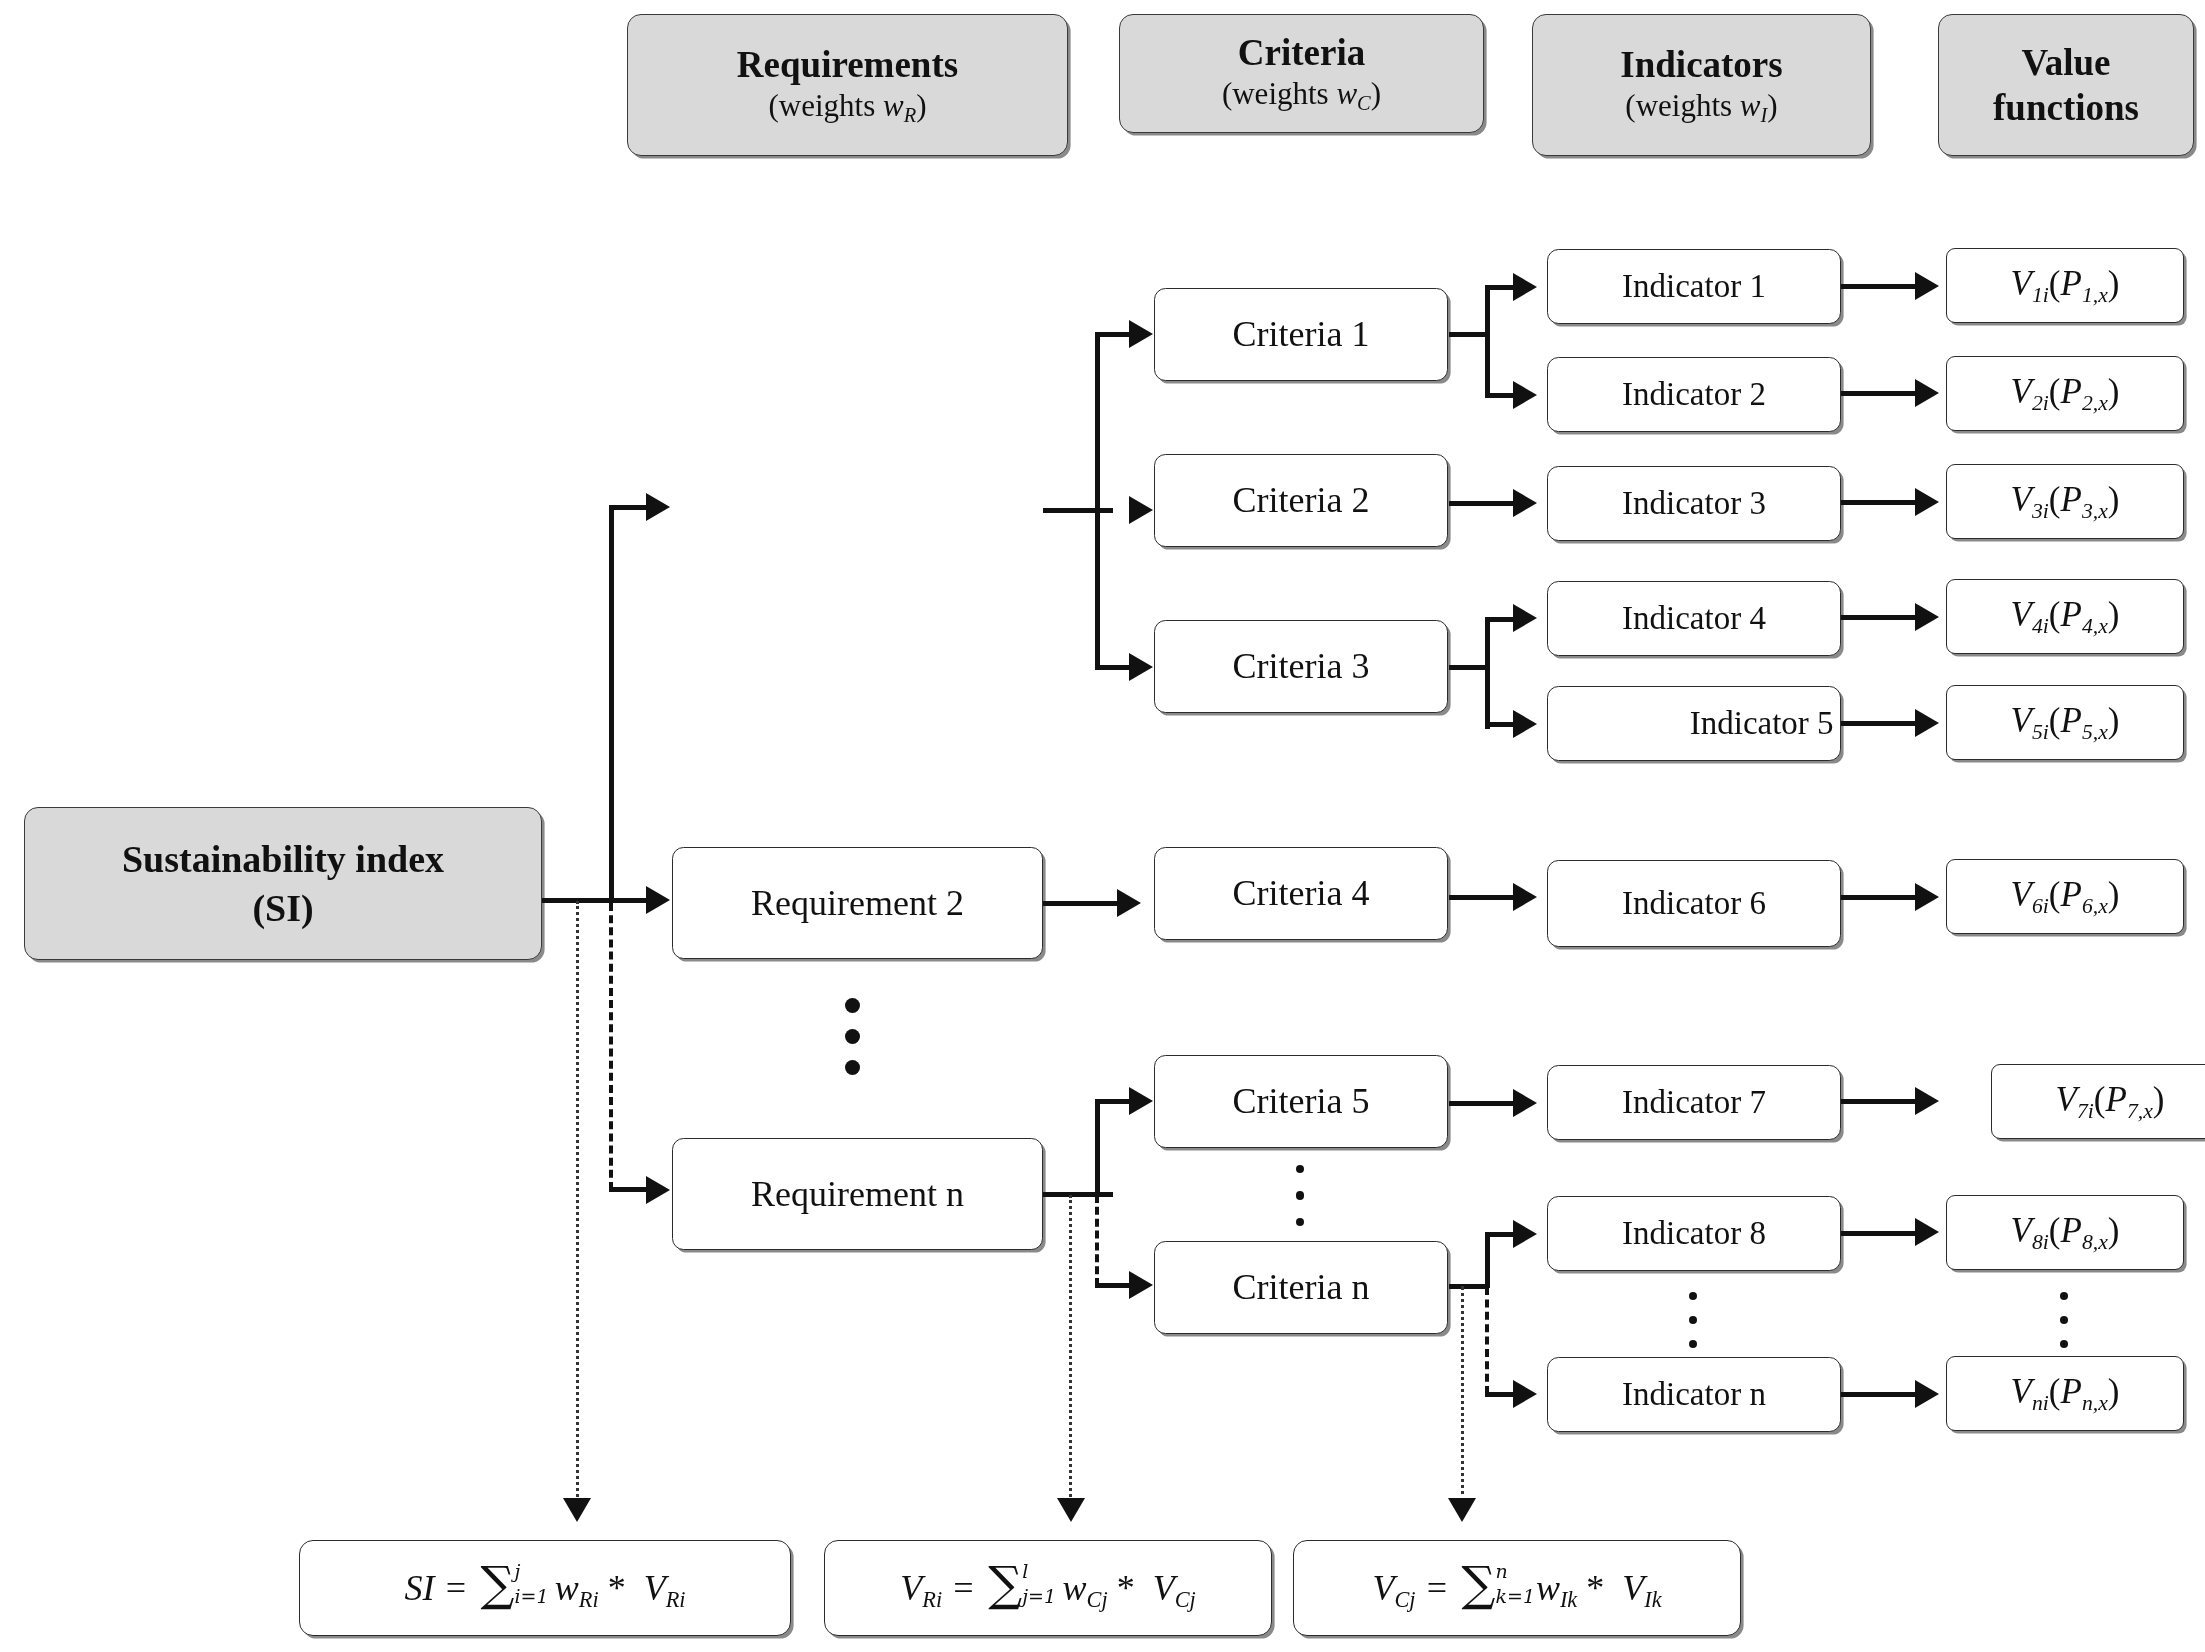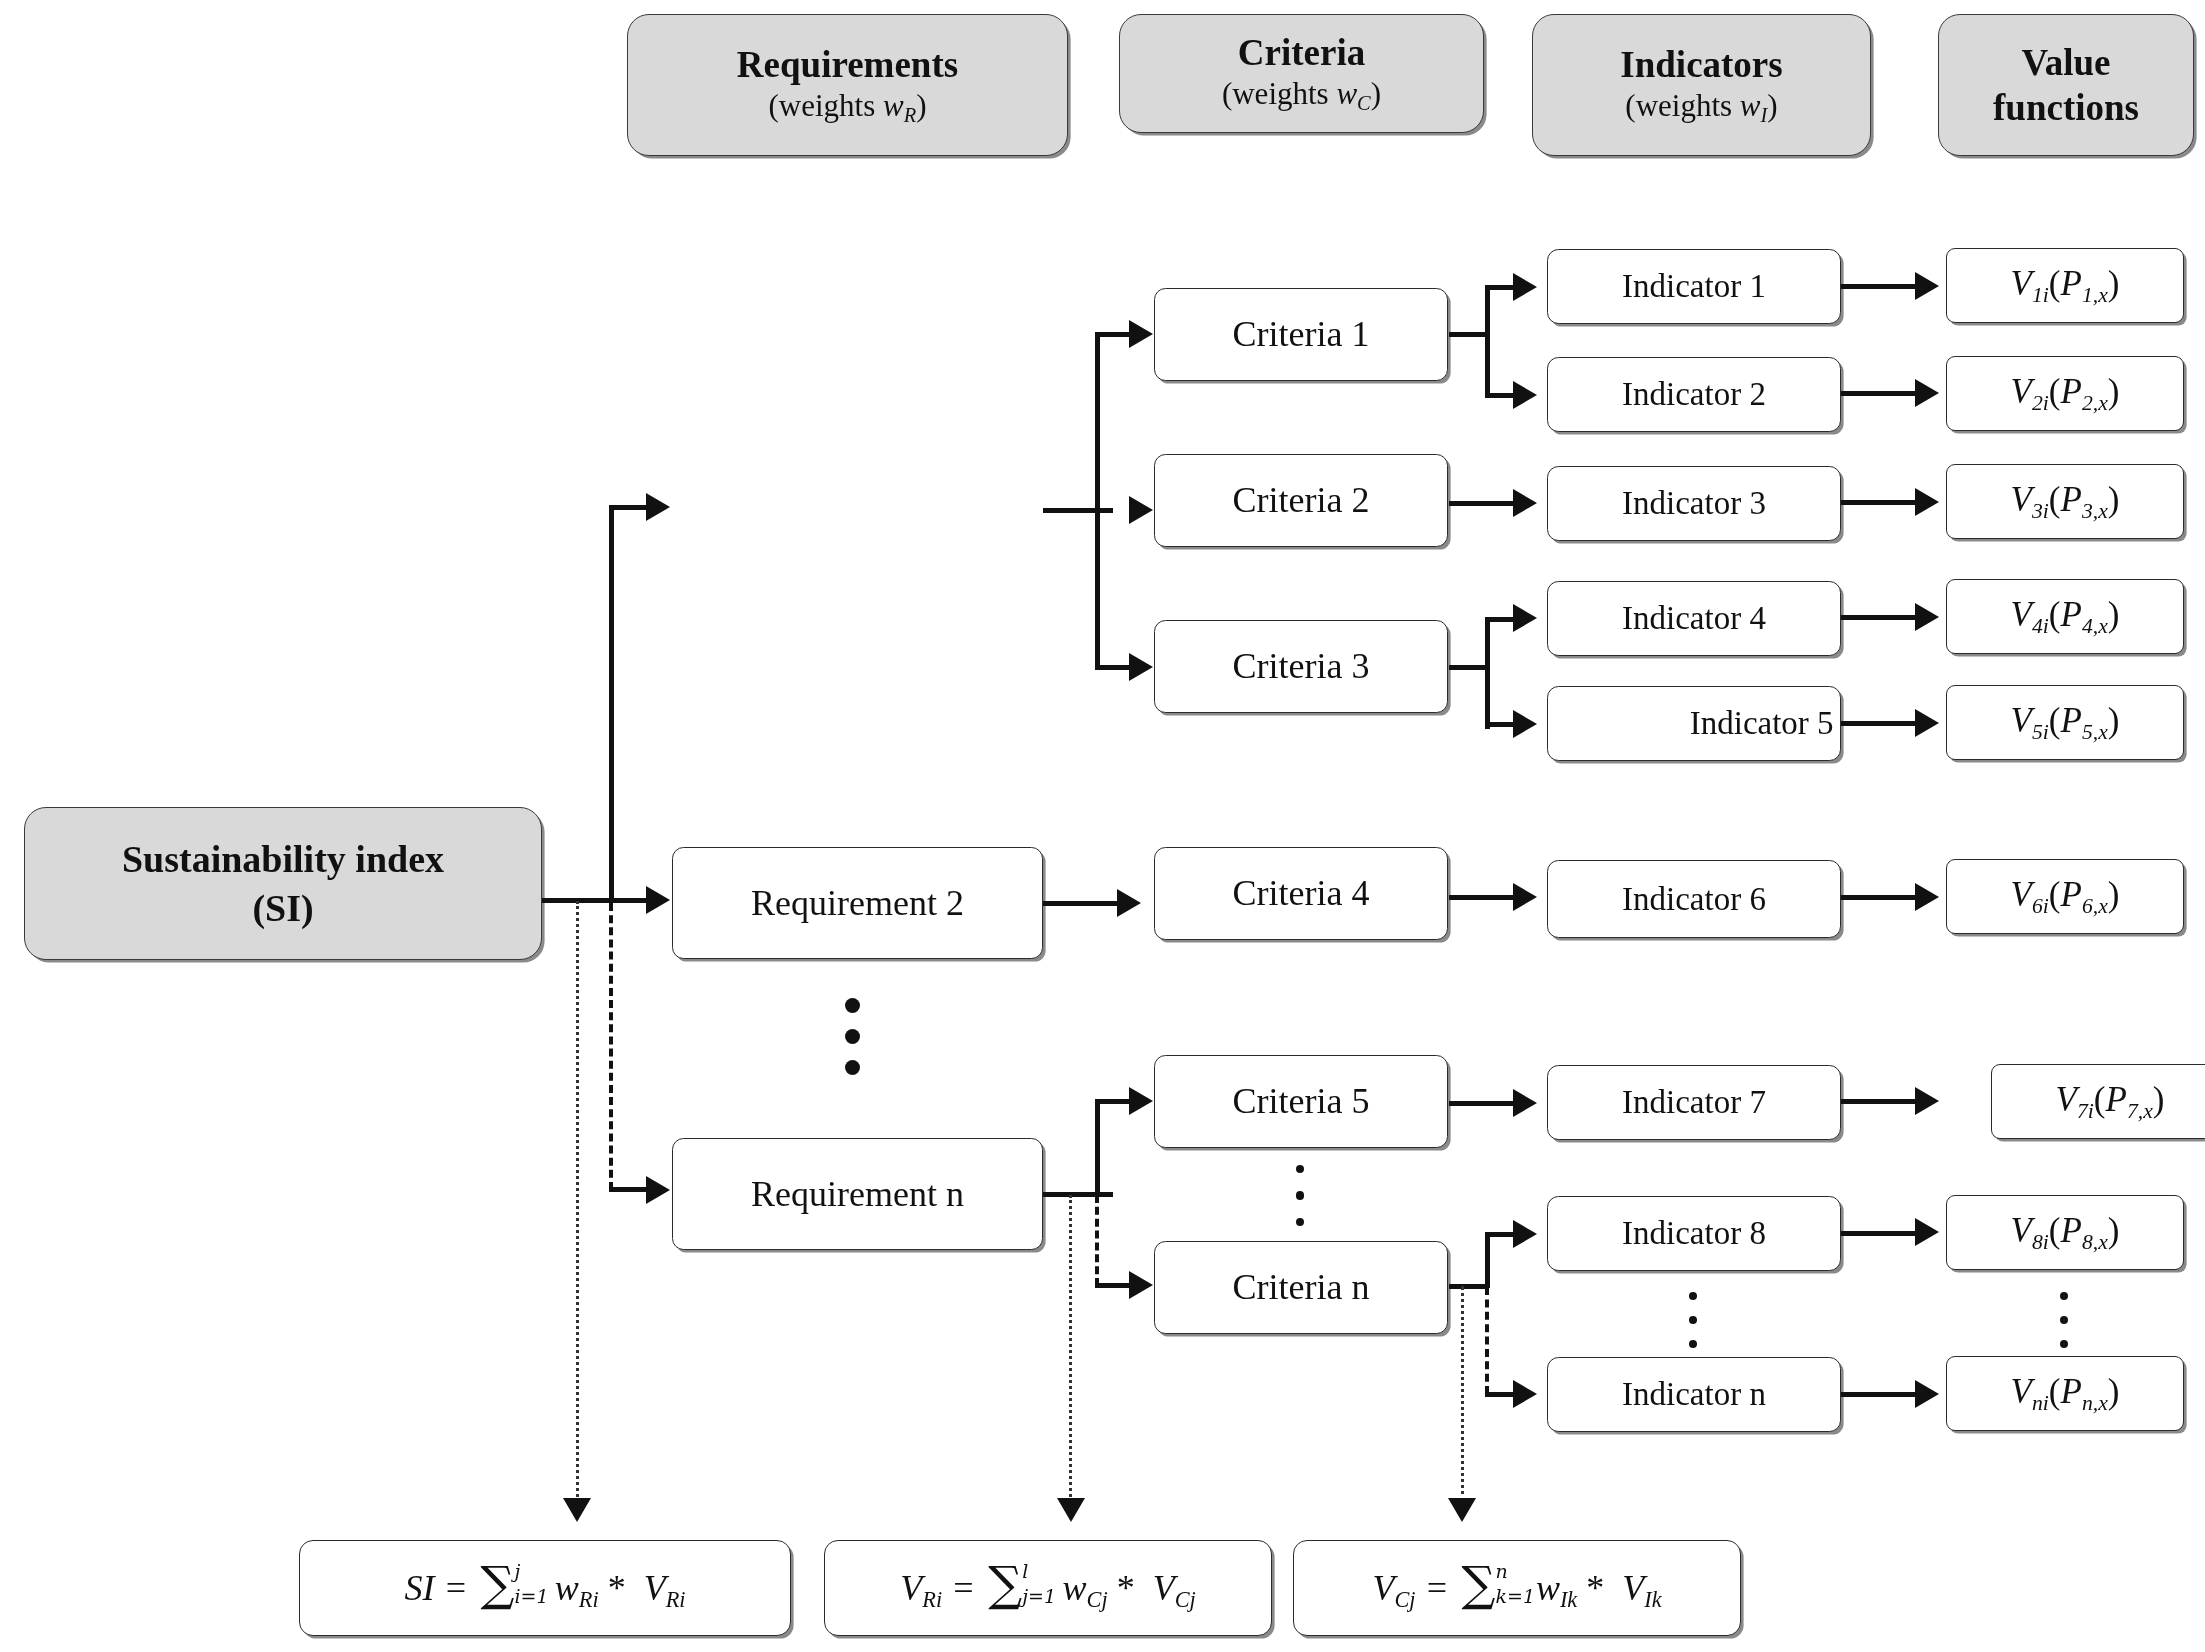--- a/index.html
+++ b/index.html
@@ -26,21 +26,21 @@
     border: 1.9px solid #2b2b2b;
     border-radius: 11.5px;
     box-shadow: 3.2px 3.2px 0 -0.6px #8a8a8a;
     color: #111111;
     line-height: 1.12;
     padding: 0 6.4px;
   }
   .node.grey {
     background: #d9d9d9;
     border: 1.9px solid #3a3a3a;
-    border-radius: 22px;
+    border-radius: 14px;
     font-weight: bold;
   }
   .node.header {
     font-size: 37px;
     flex-direction: column;
     gap: 3.8px;
   }
   .node.header .sub {
     font-weight: normal;
     font-size: 31px;
@@ -184,21 +184,21 @@
   </div>
   <div class="node small" style="left:1547px; top:466px; width:294px; height:75px;">
     <span>Indicator 3</span>
   </div>
   <div class="node small" style="left:1547px; top:581px; width:294px; height:75px;">
     <span>Indicator 4</span>
   </div>
   <div class="node small" style="left:1547px; top:686px; width:294px; height:75px;justify-content:flex-end;">
     <span>Indicator 5</span>
   </div>
-  <div class="node small" style="left:1547px; top:860px; width:294px; height:78px;">
+  <div class="node small" style="left:1547px; top:860px; width:294px; height:87px;">
     <span>Indicator 6</span>
   </div>
   <div class="node small" style="left:1547px; top:1065px; width:294px; height:75px;">
     <span>Indicator 7</span>
   </div>
   <div class="node small" style="left:1547px; top:1196px; width:294px; height:75px;">
     <span>Indicator 8</span>
   </div>
   <div class="node small" style="left:1547px; top:1357px; width:294px; height:75px;">
     <span>Indicator n</span>

